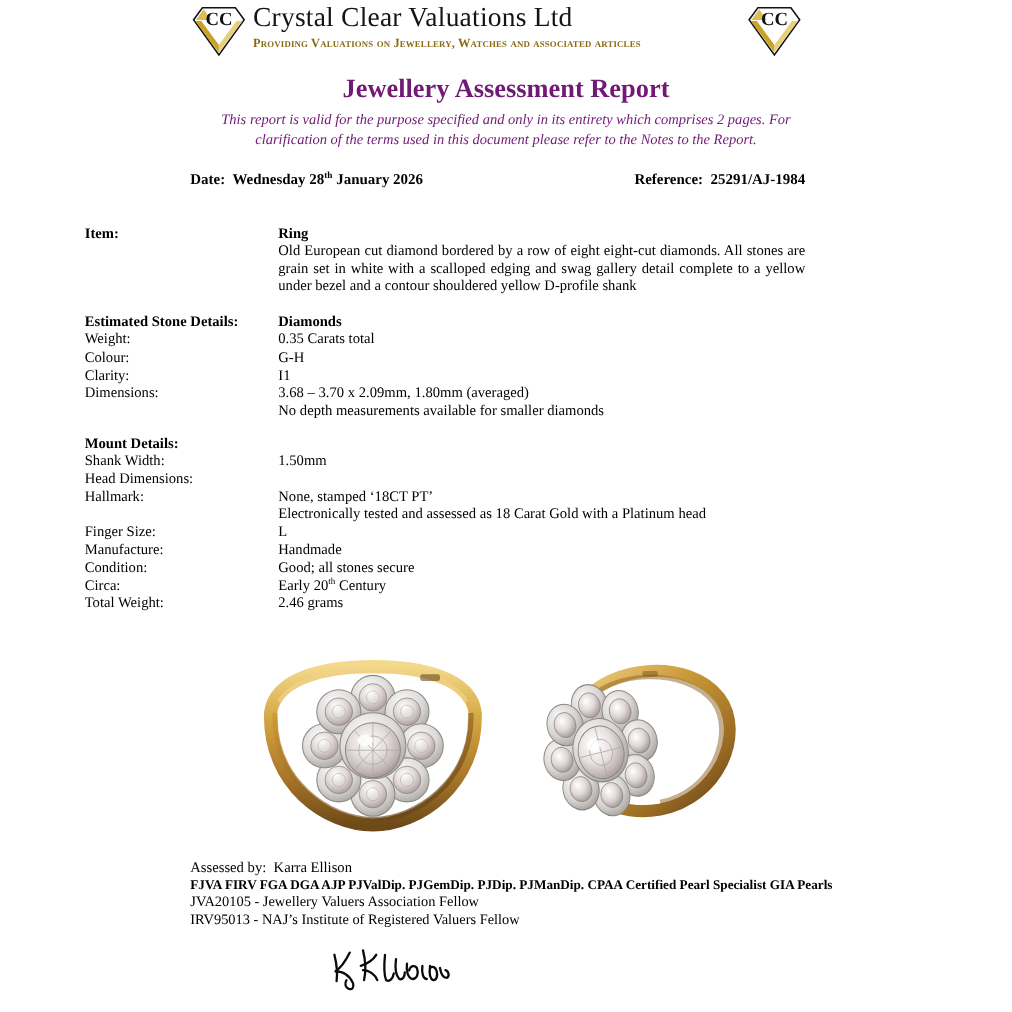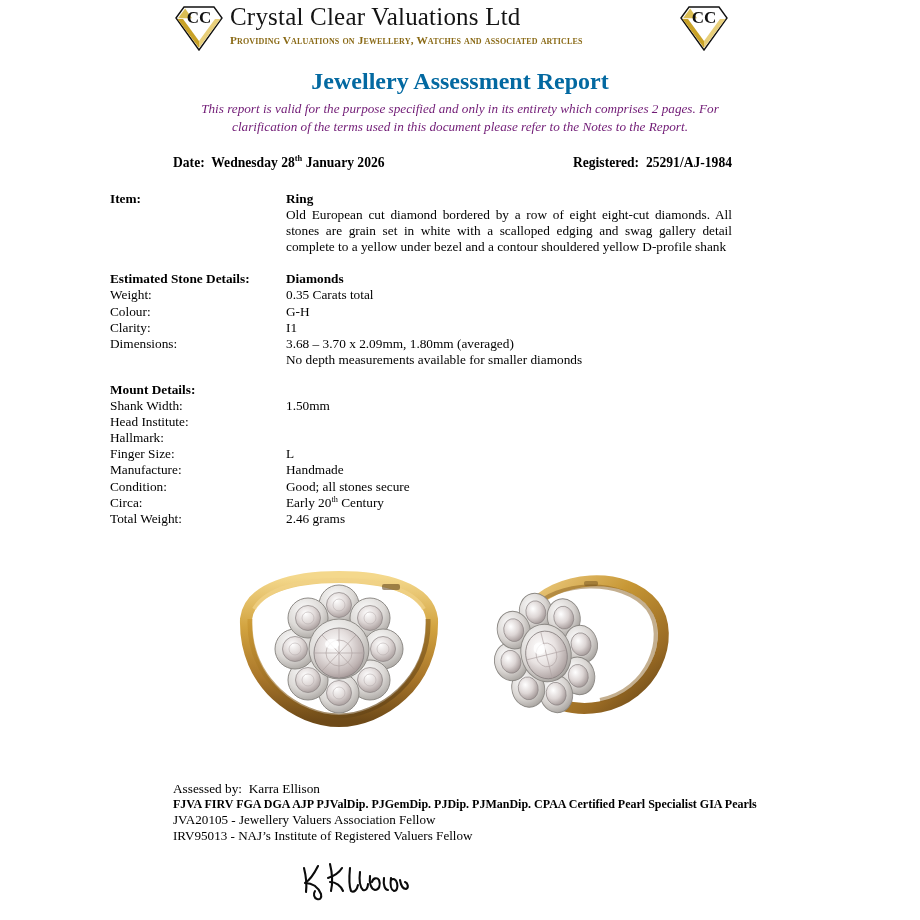--- a/index.html
+++ b/index.html
@@ -65,21 +65,21 @@
     margin-top: 1px;
   }
 
   
   .doc-title {
     text-align: center;
     font-size: 24px;
     font-weight: bold;
     line-height: 28px;
     margin-top: 9px;
-    color: #0369a1;
+    color: #701a75;
   }
   .doc-subtitle {
     margin: 5px auto 0 auto;
     width: 545px;
     text-align: center;
     font-style: italic;
     font-size: 13.2px;
     line-height: 17.5px;
     color: #701a75;
   }
@@ -104,22 +104,22 @@
     right: 188px;
     top: 0;
     font-size: 13.6px;
     font-weight: bold;
     white-space: nowrap;
   }
   sup { font-size: 0.62em; vertical-align: super; line-height: 0; }
 
   
   .content {
-    margin-top: 16px;
-    padding-left: 110px;
+    margin-top: 29px;
+    padding-left: 77px;
     padding-right: 188px;
   }
   .row {
     display: flex;
     align-items: flex-start;
     font-size: 13.3px;
     line-height: 16.1px;
   }
   .row .label {
     width: 176px;
@@ -220,21 +220,21 @@
 
   <div class="doc-title">Jewellery Assessment Report</div>
   <div class="doc-subtitle">This report is valid for the purpose specified and only in its entirety which comprises 2 pages.  For clarification of the terms used in this document please refer to the Notes to the Report.</div>
 
   <div class="daterow">
     <div class="left">
       <span>Date:</span>&nbsp;
       <span>Wednesday 28</span><sup>th</sup><span> January 2026</span>
     </div>
     <div class="right">
-      <span>Registered:</span>&nbsp;
+      <span>Reference:</span>&nbsp;
       <span>25291/AJ-1984</span>
     </div>
   </div>
 
   <div class="content">
 
     <div class="row">
       <div class="label bold">Item:</div>
       <div class="value">
         <div class="bold">Ring</div>
@@ -272,24 +272,28 @@
 
     <div class="row">
       <div class="label bold">Mount Details:</div>
       <div class="value"></div>
     </div>
     <div class="row">
       <div class="label">Shank Width:</div>
       <div class="value">1.50mm</div>
     </div>
     <div class="row">
-      <div class="label">Head Institute:</div>
+      <div class="label">Head Dimensions:</div>
     </div>
     <div class="row">
       <div class="label">Hallmark:</div>
+      <div class="value">
+        <div>None, stamped ‘18CT PT’</div>
+        <div class="just" style="text-align:justify;">Electronically tested and assessed as 18 Carat Gold with a Platinum head</div>
+      </div>
     </div>
     <div class="row">
       <div class="label">Finger Size:</div>
       <div class="value">L</div>
     </div>
     <div class="row">
       <div class="label">Manufacture:</div>
       <div class="value">Handmade</div>
     </div>
     <div class="row">

